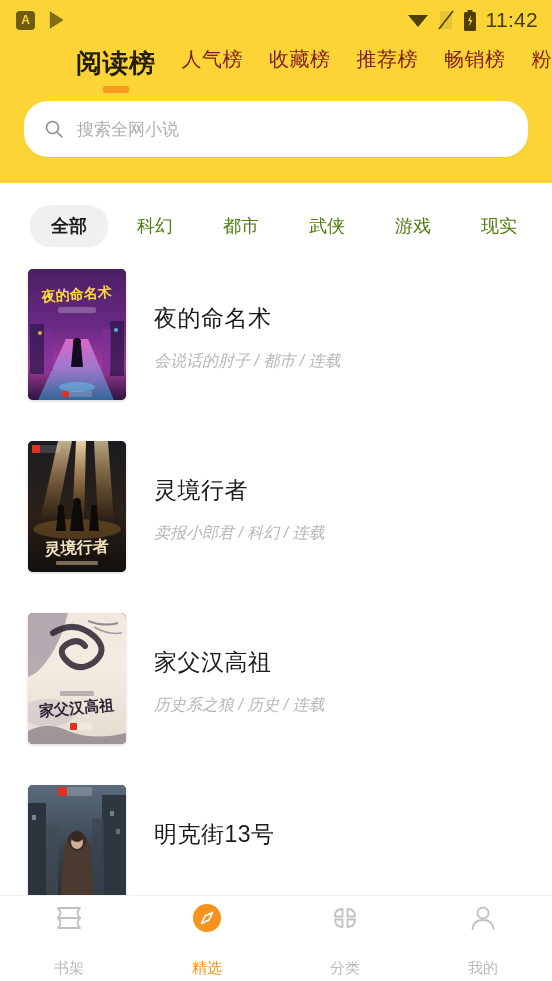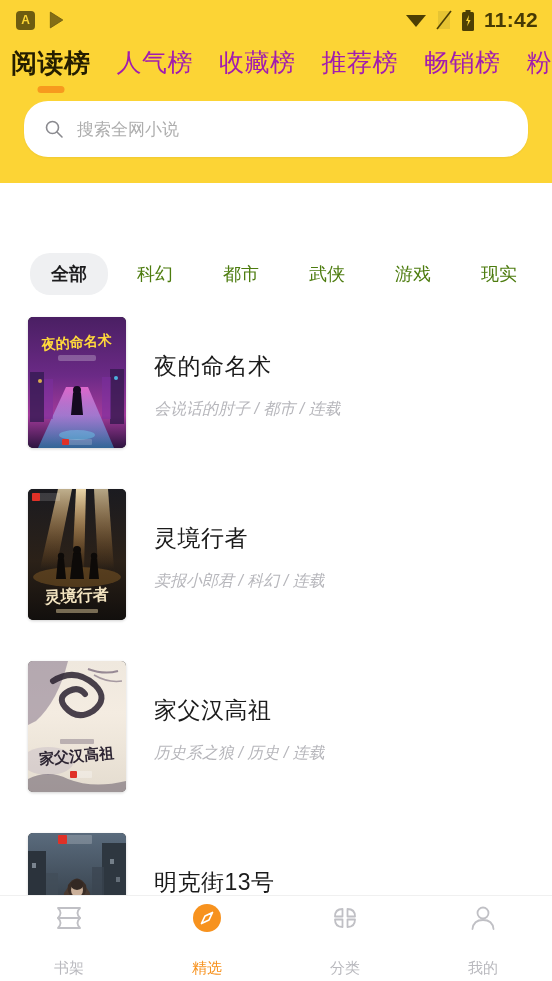--- a/index.html
+++ b/index.html
@@ -12,63 +12,63 @@
 
   
   .header { background:#FCD435; padding:0; height:183px; position:relative; }
 
   
   .statusbar {
     height:40px; display:flex; align-items:center;
     padding:0 14px 0 16px; color:#5b4a05;
   }
   .sb-left { display:flex; align-items:center; gap:12px; }
-  .sb-right { margin-left:auto; display:flex; align-items:center; gap:9px;font-weight:bold; }
+  .sb-right { margin-left:auto; display:flex; align-items:center; gap:9px; }
   .app-badge {
     width:19px; height:19px; border-radius:4px; background:#6e5c10;
     color:#FCD435; font-size:12px; font-weight:bold;
     display:flex; align-items:center; justify-content:center; line-height:1;
   }
   .play-icon { width:20px; height:20px; display:block; }
   .wifi-icon { width:22px; height:16px; display:block; }
   .sim-icon { width:16px; height:20px; display:block; }
   .batt-icon { width:14px; height:21px; display:block; }
   .sb-time {
     font-size:21px; color:#473a04; letter-spacing:.3px;
     font-family:"Liberation Sans",sans-serif;
   }
 
   
   .tabs {
     display:flex; align-items:flex-start; gap:26px;
     padding:6px 0 0 30px; overflow:hidden; white-space:nowrap;justify-content:flex-end;
   }
   .tab { position:relative; padding-bottom:14px; flex:0 0 auto; }
-  .tab-label { font-size:25px; color:#a21caf; letter-spacing:.5px; }
+  .tab-label { font-size:20px; color:#7f1d1d; letter-spacing:.5px; }
   .tab.active .tab-label { font-weight:bold; color:#241d00; font-size:26px; }
   .tab .tab-underline { display:none; }
   .tab.active .tab-underline {
     display:block; position:absolute; left:50%; transform:translateX(-50%);
     bottom:2px; width:27px; height:7px; border-radius:4px; background:#F79A1E;
   }
 
   
   .search-wrap { padding:6px 24px 0 24px; }
   .search-box {
     height:56px; background:#fff; border-radius:24px;
     display:flex; align-items:center; padding:0 20px; gap:13px;
     box-shadow:0 1px 2px rgba(0,0,0,.05);
   }
   .search-icon { width:20px; height:20px; flex:0 0 auto; display:block; }
   .search-ph { font-size:17px; color:#adadad; }
 
   
   .chips {
     display:flex; align-items:center; gap:8px;
-    padding:22px 0 0 30px; overflow:hidden; white-space:nowrap;margin-top:48px;
+    padding:22px 0 0 30px; overflow:hidden; white-space:nowrap;
   }
   .chip {
     flex:0 0 auto; padding:9px 21px; border-radius:20px;
     font-size:18px; color:#4d7c0f; background:transparent;
   }
   .chip.active { background:#eff0f2; color:#1c1c1e; font-weight:bold; }
 
   
   .booklist { padding:22px 0 0 0; }
   .book-row {

